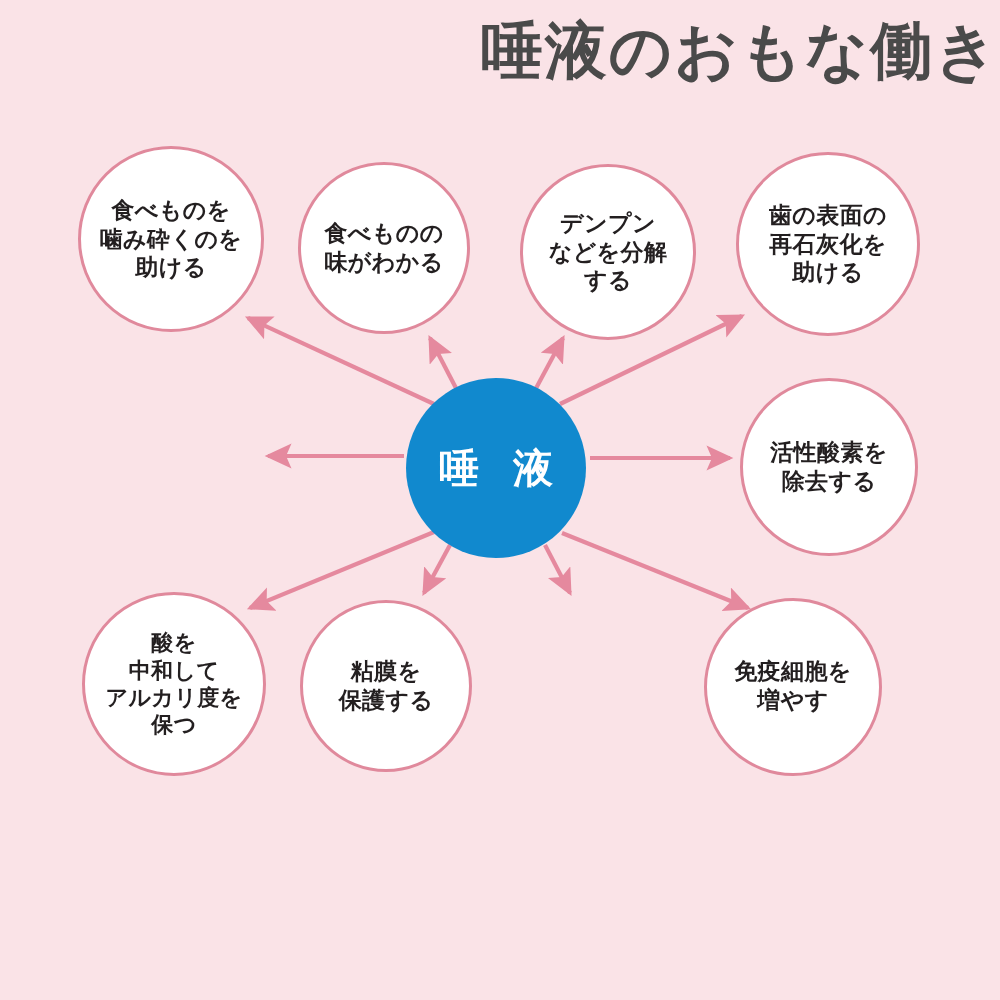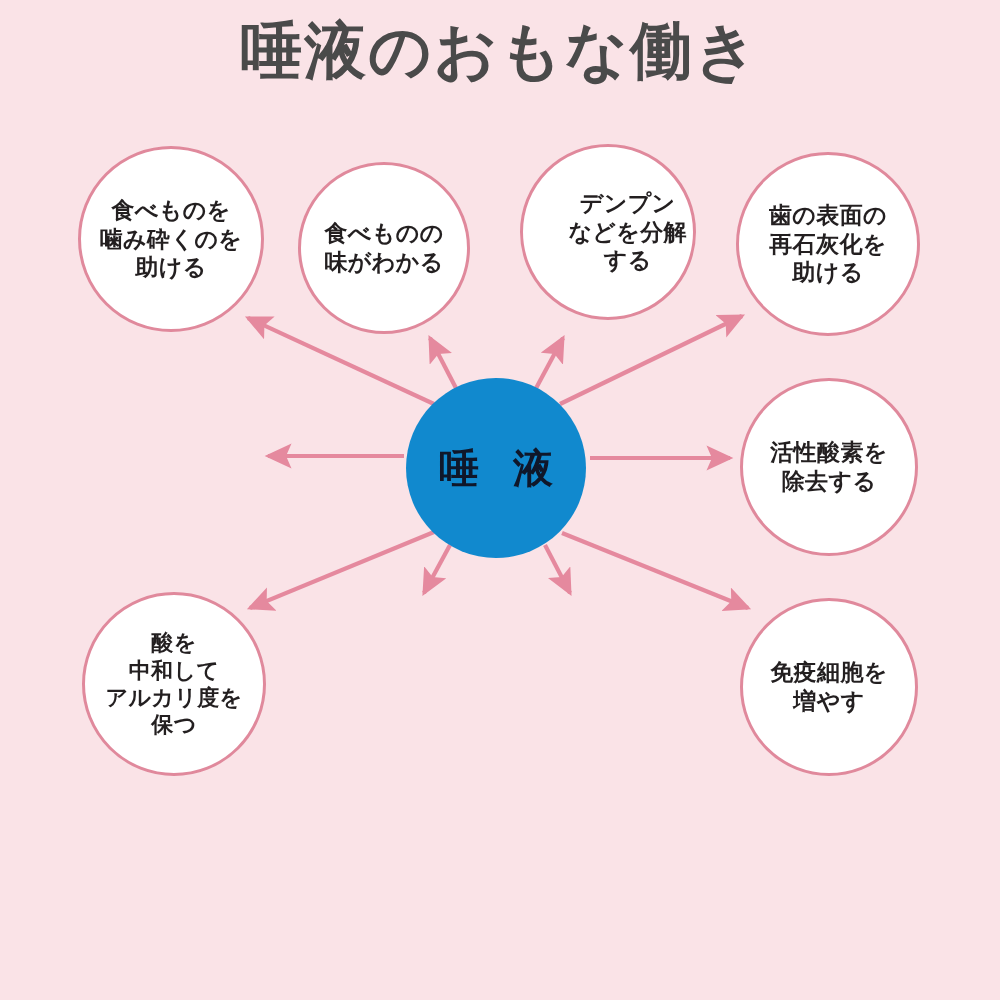--- a/index.html
+++ b/index.html
@@ -24,21 +24,21 @@
     height: 1000px;
     background: #fae3e7;
   }
 
   
   #page-title {
     position: absolute;
     left: 0;
     top: 18px;
     width: 1000px;
-    text-align: center;
+    text-align: right;
     font-size: 62px;
     line-height: 1.08;
     font-weight: bold;
     color: #4a4a4a;
     letter-spacing: 2px;
     white-space: nowrap;
   }
 
   
   #arrow-layer {
@@ -80,21 +80,21 @@
     line-height: 1.24;
   }
 
   
   #center-node {
     background: #1189ce;
     border: none;
     z-index: 3;
   }
   #center-node .node-label {
-    color: #0f172a;
+    color: #ffffff;
     font-size: 40px;
     font-weight: bold;
     letter-spacing: 10px;
     text-indent: 10px;
     line-height: 1.1;
   }
 </style>
 </head>
 <body>
 
@@ -126,21 +126,21 @@
     <span class="node-label">食べものを
 噛み砕くのを
 助ける</span>
   </div>
 
   <div class="node outer" style="left:298px; top:162px; width:172px; height:172px;text-align:center;">
     <span class="node-label">食べものの
 味がわかる</span>
   </div>
 
-  <div class="node outer" style="left:520px; top:144px; width:176px; height:176px;justify-content:flex-end;">
+  <div class="node outer" style="left:520px; top:164px; width:176px; height:176px;">
     <span class="node-label">デンプン
 などを分解
 する</span>
   </div>
 
   <div class="node outer" style="left:736px; top:152px; width:184px; height:184px;">
     <span class="node-label">歯の表面の
 再石灰化を
 助ける</span>
   </div>
@@ -151,23 +151,27 @@
 除去する</span>
   </div>
 
   <div class="node outer four-line" style="left:82px; top:592px; width:184px; height:184px;">
     <span class="node-label">酸を
 中和して
 アルカリ度を
 保つ</span>
   </div>
 
+  <div class="node outer" style="left:300px; top:600px; width:172px; height:172px;">
+    <span class="node-label">粘膜を
+保護する</span>
+  </div>
 
 
-  <div class="node outer" style="left:740px; top:598px; width:178px; height:178px;">
+  <div class="node outer" style="left:704px; top:598px; width:178px; height:178px;font-family:Liberation Serif, serif;">
     <span class="node-label">免疫細胞を
 増やす</span>
   </div>
 
   <div class="node" id="center-node" style="left:406px; top:378px; width:180px; height:180px;">
     <span class="node-label">唾 液</span>
   </div>
 
 </div>
 

